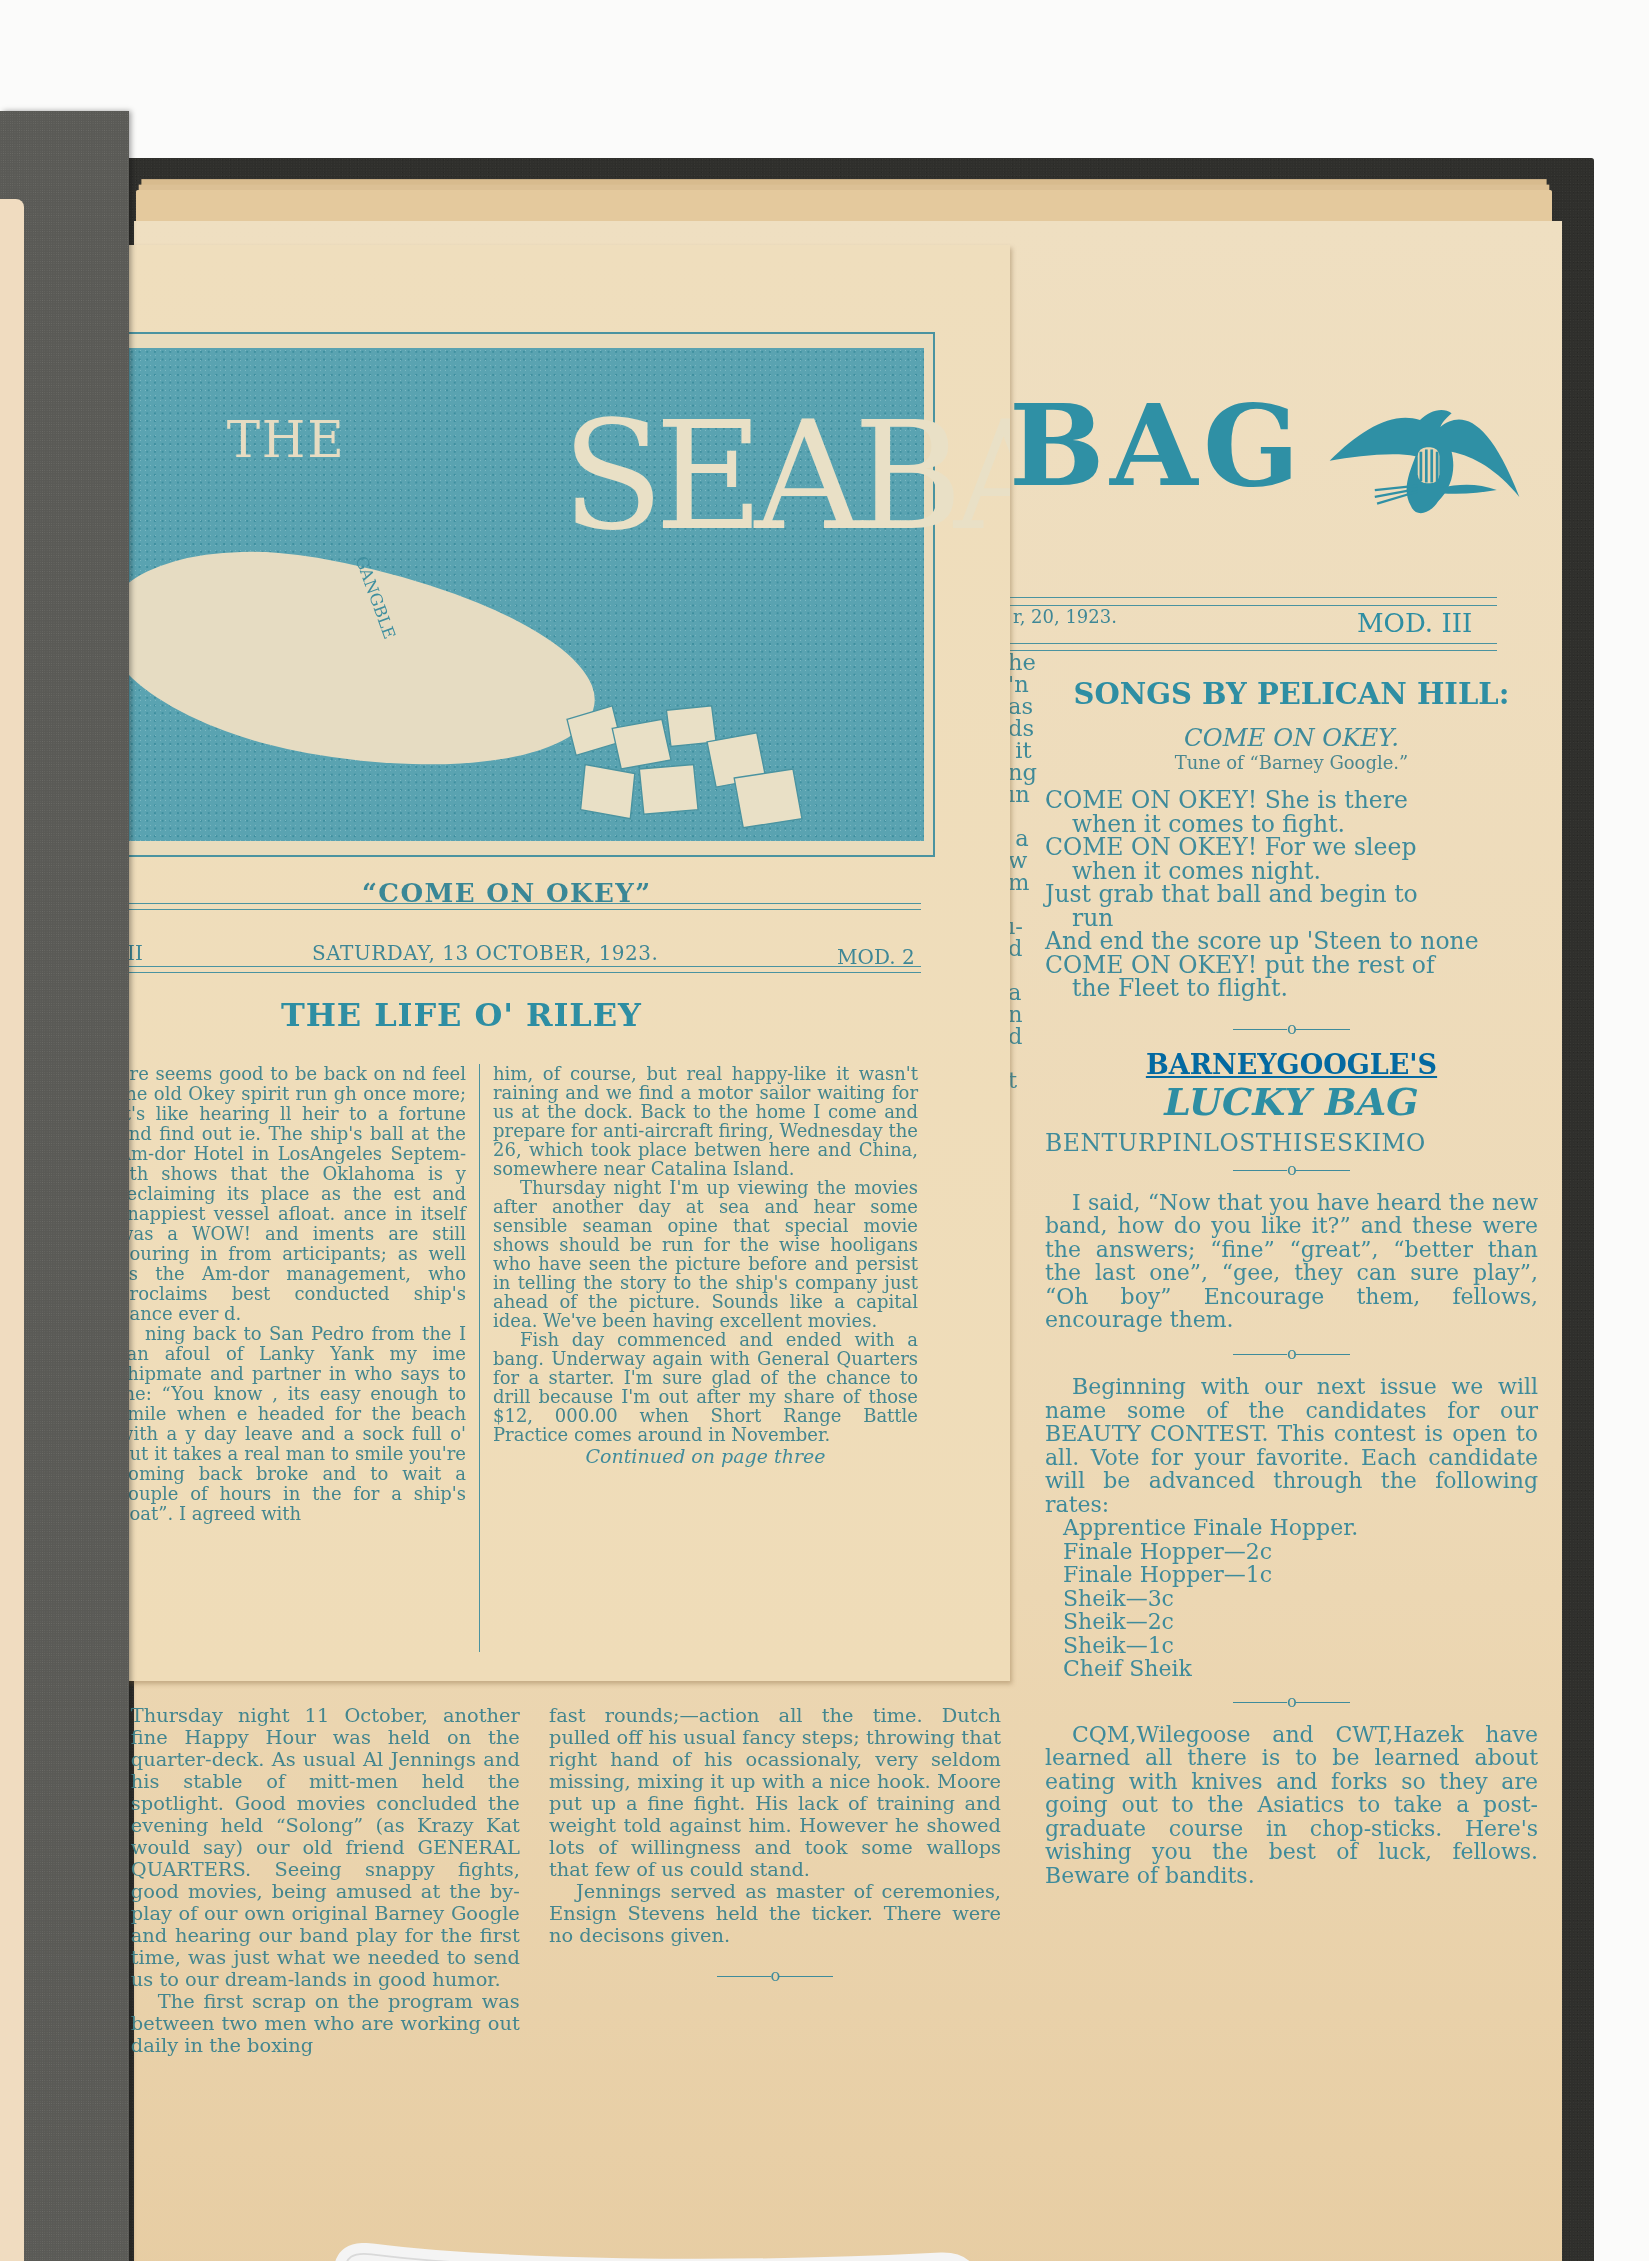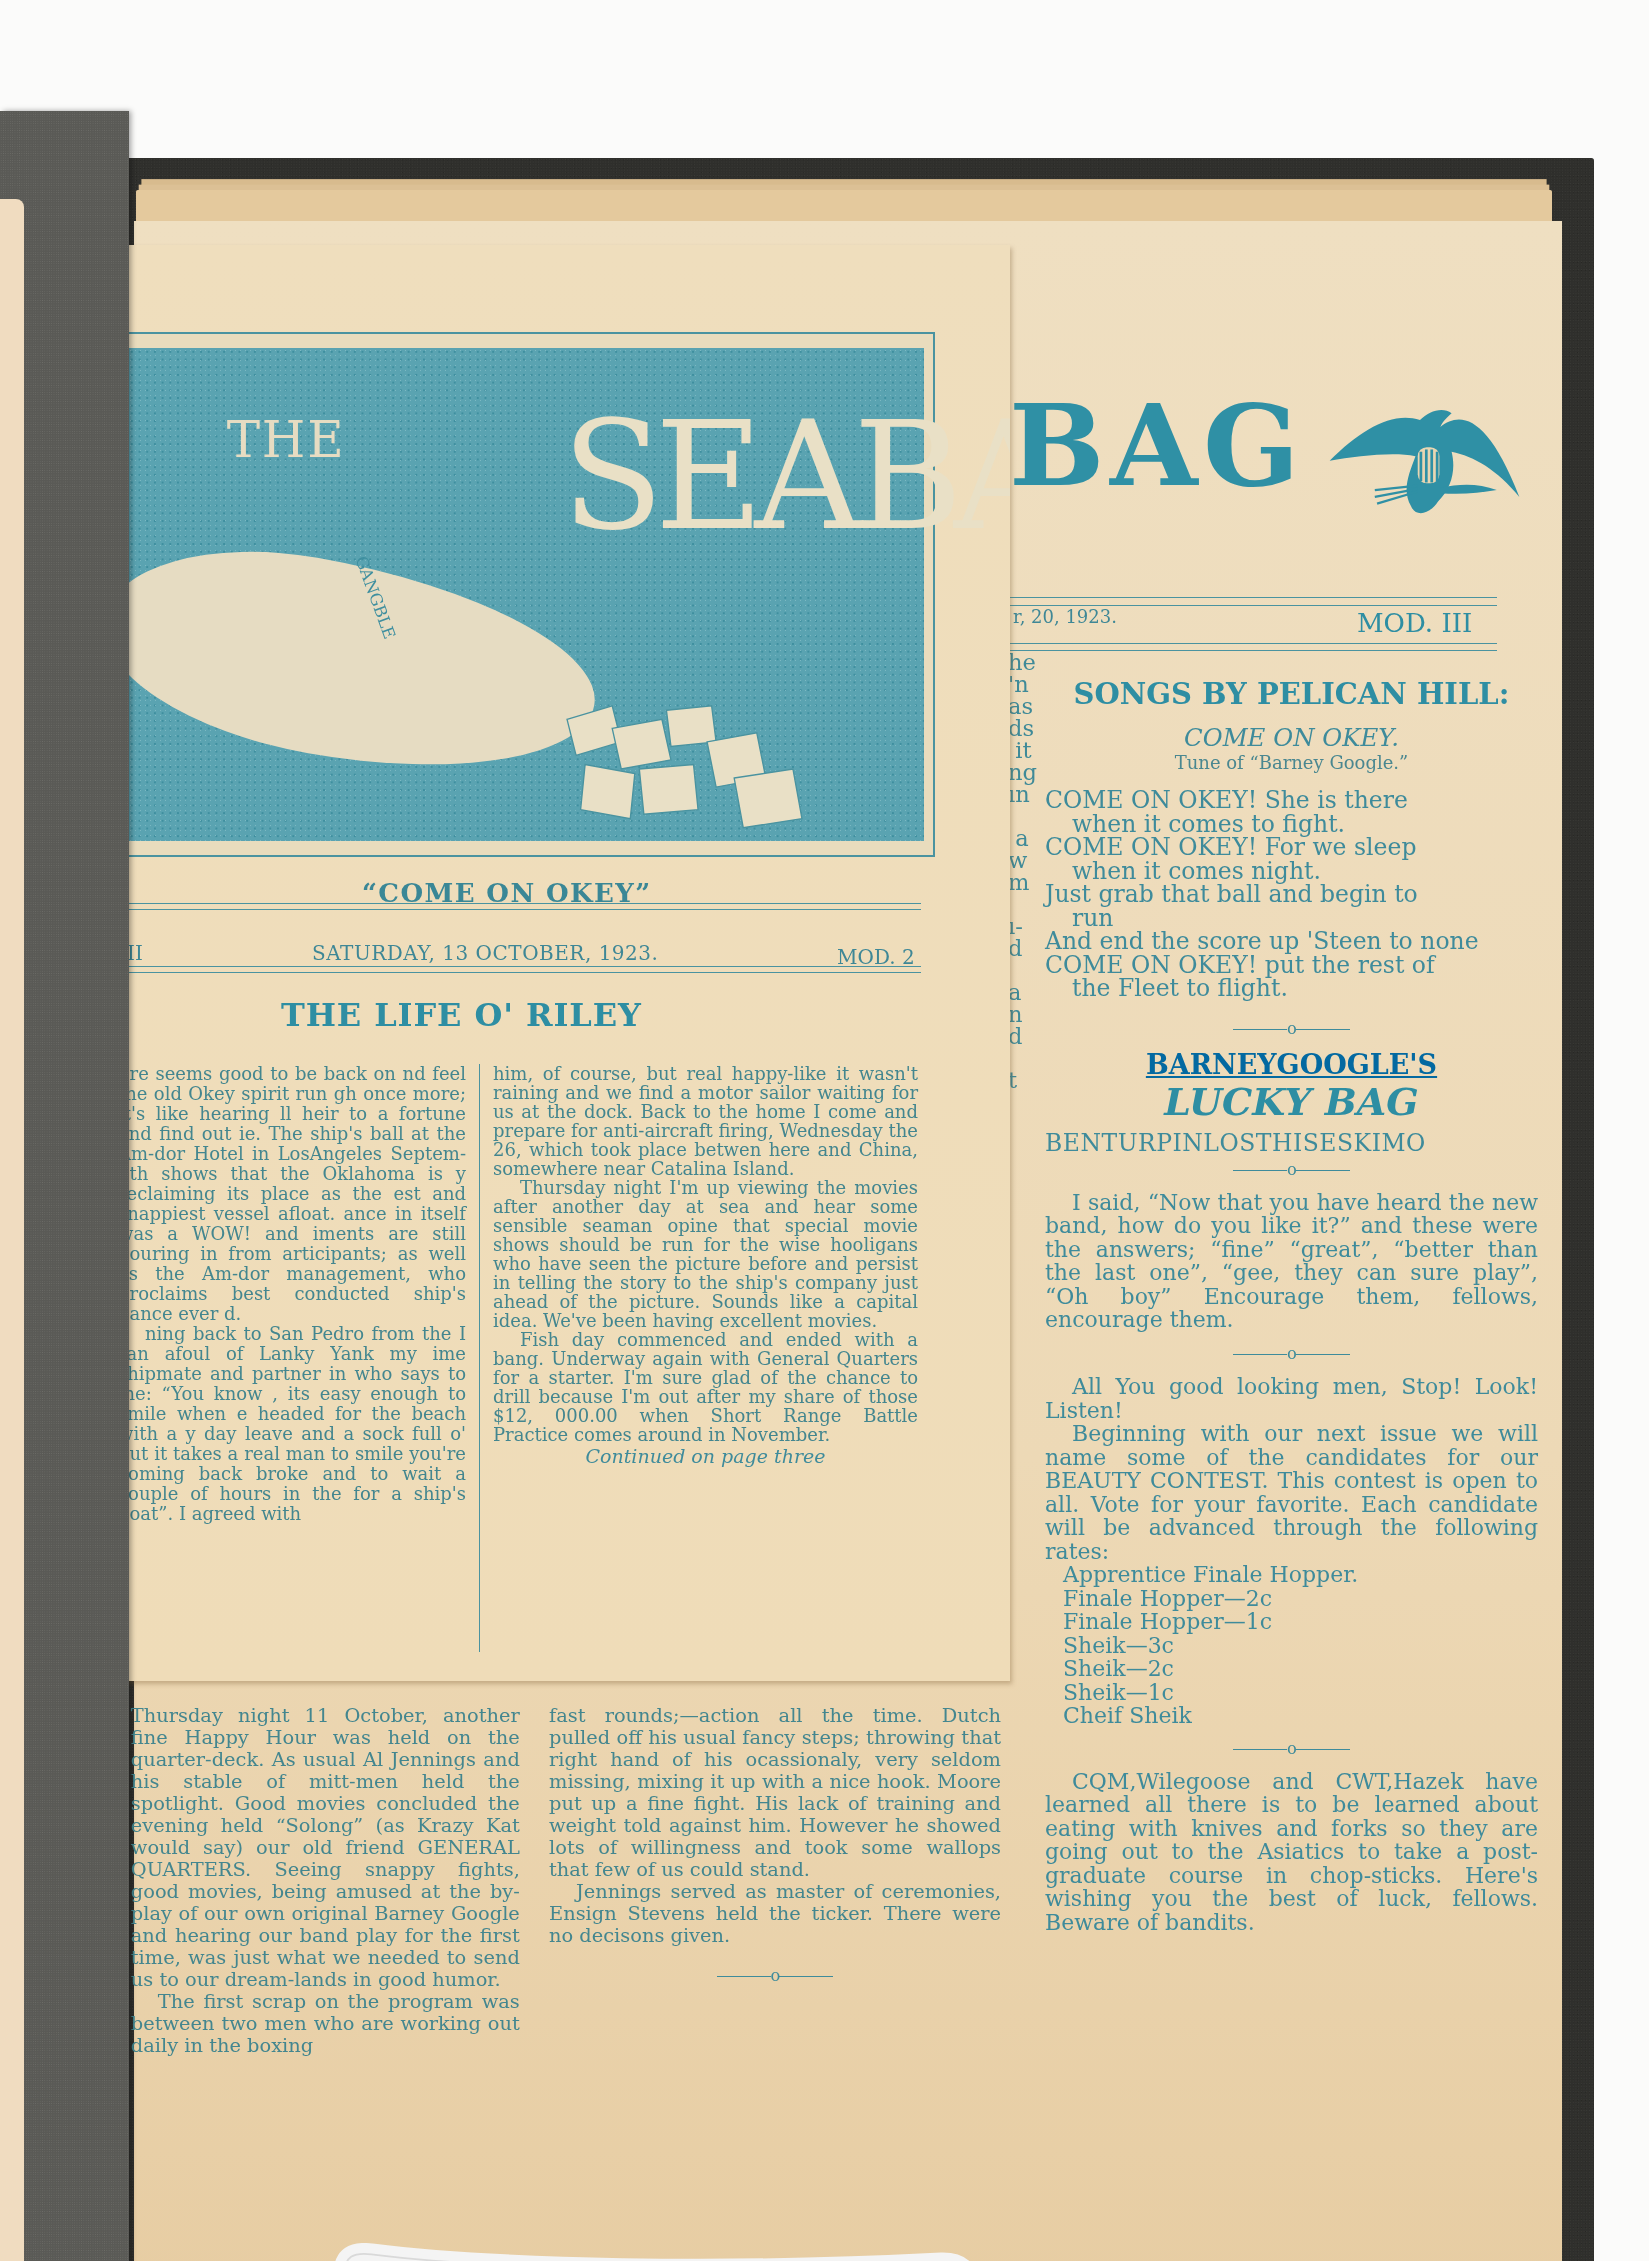--- a/index.html
+++ b/index.html
@@ -218,21 +218,20 @@
   <h3 class="h-barney">BARNEYGOOGLE'S</h3>
   <h3 class="h-lucky">LUCKY BAG</h3>
   <div class="h-ben">BENTURPINLOSTHISESKIMO</div>
   <div class="sep" style="margin:2.7px 0 2.7px;"><span class="ln"></span><span>o</span><span class="ln"></span></div>
   <div class="rc-text">
       <p>I said, “Now that you have heard the new band, how do you like it?” and these were the answers; “fine” “great”, “better than the last one”, “gee, they can sure play”, “Oh boy” Encourage them, fellows, encourage them.</p>
     </div>
 
   <div class="sep" style="margin:12.7px 0 2.7px;"><span class="ln"></span><span>o</span><span class="ln"></span></div>
   <div class="rc-text">
-    <p>All You good looking men, Stop! Look! Listen!</p>
     <p>Beginning with our next issue we will name some of the candidates for our BEAUTY CONTEST. This contest is open to all. Vote for your favorite. Each candidate will be advanced through the following rates:</p>
   </div>
   <ul class="rates">
     <li>Apprentice Finale Hopper.</li>
     <li>Finale Hopper—2c</li>
     <li>Finale Hopper—1c</li>
     <li>Sheik—3c</li>
     <li>Sheik—2c</li>
     <li>Sheik—1c</li>
     <li>Cheif Sheik</li>

